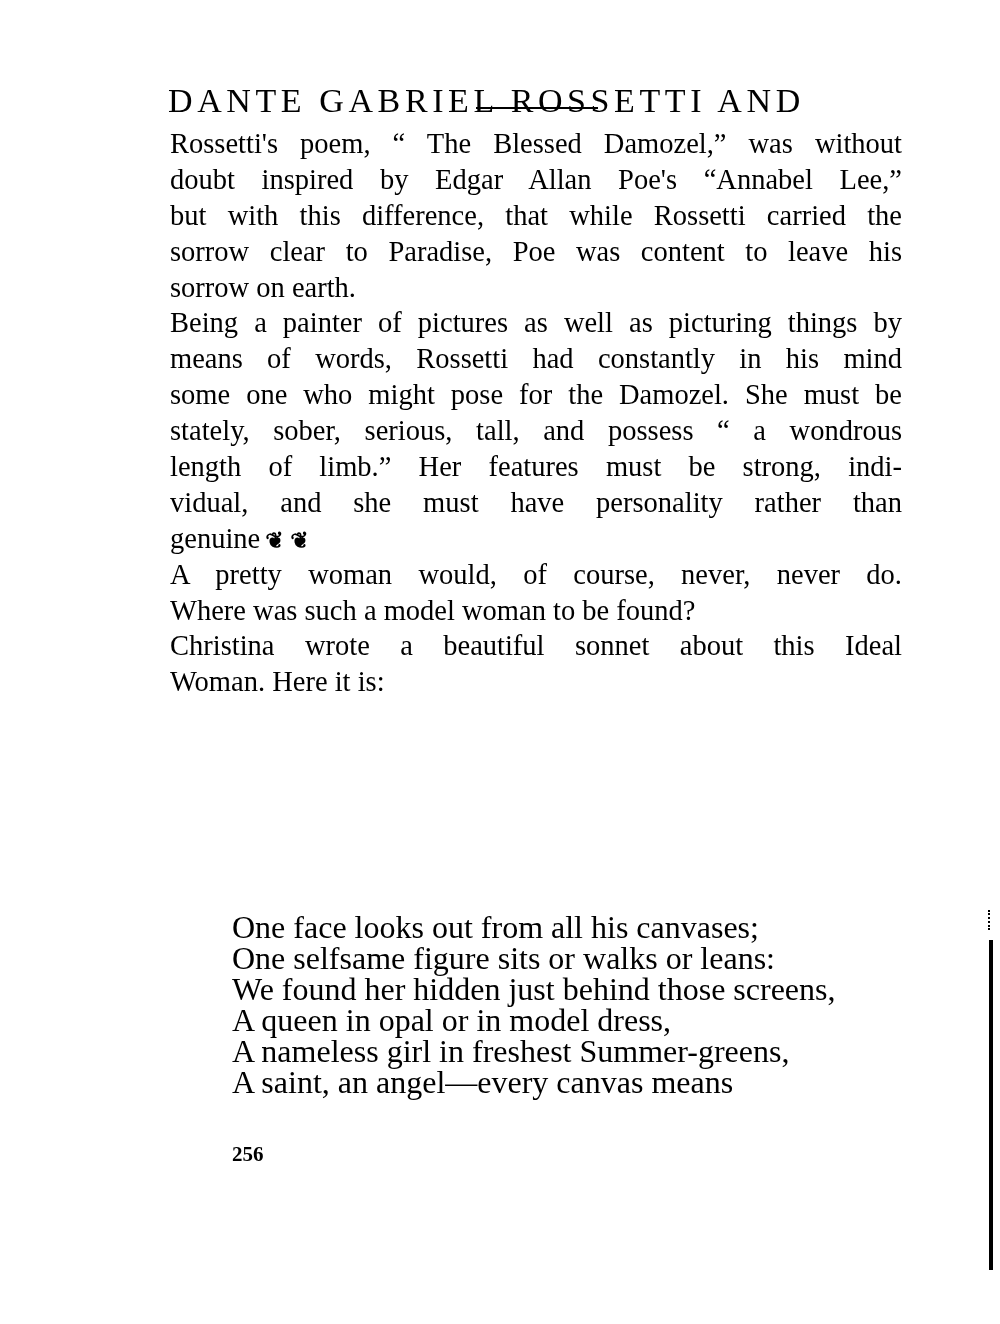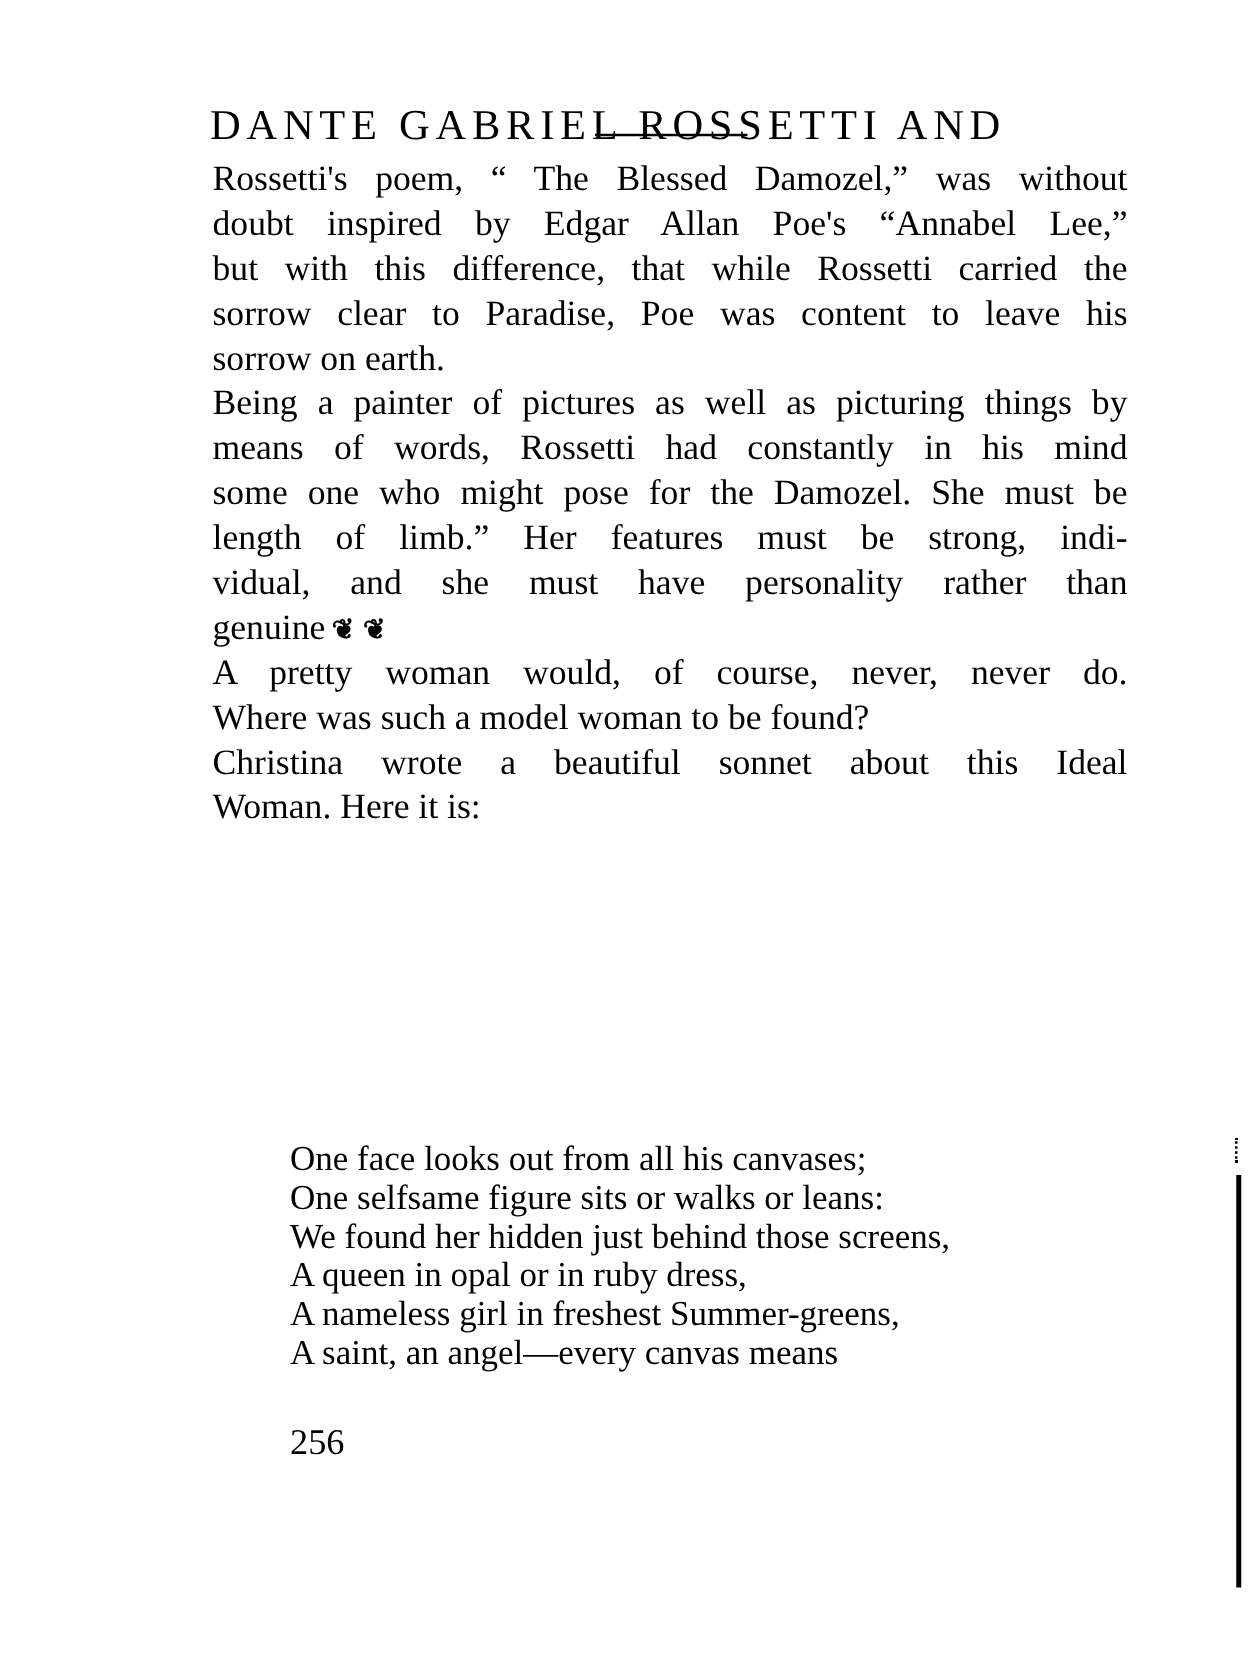--- a/index.html
+++ b/index.html
@@ -62,33 +62,33 @@
       display: inline-block;
       font-size: 22px;
       font-weight: bold;
       margin-left: 6px;
       transform: rotate(-8deg);
     }
     .poem {
       position: absolute;
       left: 232px;
       top: 912px;
-      font-size: 28px;
+      font-size: 32px;
       line-height: 31px;
     }
     .poem-line {
       display: block;
       white-space: nowrap;
     }
     .page-number {
       position: absolute;
       left: 232px;
       top: 1137px;
-      font-size: 29px;
-      font-weight: normal;
+      font-size: 21px;
+      font-weight: bold;
       line-height: 34px;
     }
     .edge-line {
       position: absolute;
       left: 989px;
       top: 940px;
       width: 4px;
       height: 330px;
       background: #000;
     }
@@ -112,39 +112,40 @@
     <span class="line">Rossetti's poem, “ The Blessed Damozel,” was without</span>
     <span class="line">doubt inspired by Edgar Allan Poe's “Annabel Lee,”</span>
     <span class="line">but with this difference, that while Rossetti carried the</span>
     <span class="line">sorrow clear to Paradise, Poe was content to leave his</span>
     <span class="line last">sorrow on earth.</span>
   </div>
   <div class="para">
     <span class="line">Being a painter of pictures as well as picturing things by</span>
     <span class="line">means of words, Rossetti had constantly in his mind</span>
     <span class="line">some one who might pose for the Damozel. She must be</span>
+    <span class="line">stately, sober, serious, tall, and possess “ a wondrous</span>
     <span class="line">length of limb.” Her features must be strong, indi-</span>
     <span class="line">vidual, and she must have personality rather than</span>
     <span class="line last"><span>genuine</span><span class="fleuron">❦</span><span class="fleuron">❦</span></span>
   </div>
   <div class="para">
     <span class="line">A pretty woman would, of course, never, never do.</span>
     <span class="line last">Where was such a model woman to be found?</span>
   </div>
   <div class="para">
     <span class="line">Christina wrote a beautiful sonnet about this Ideal</span>
     <span class="line last">Woman. Here it is:</span>
   </div>
 </div>
 
 <div class="poem">
   <span class="poem-line">One face looks out from all his canvases;</span>
   <span class="poem-line">One selfsame figure sits or walks or leans:</span>
   <span class="poem-line">We found her hidden just behind those screens,</span>
-  <span class="poem-line">A queen in opal or in ruby dress,</span>
+  <span class="poem-line">A queen in opal or in model dress,</span>
   <span class="poem-line">A nameless girl in freshest Summer-greens,</span>
   <span class="poem-line">A saint, an angel—every canvas means</span>
 </div>
 
 <div class="page-number">256</div>
 
 <div class="edge-dots"></div>
 <div class="edge-line"></div>
 
 </body></html>

